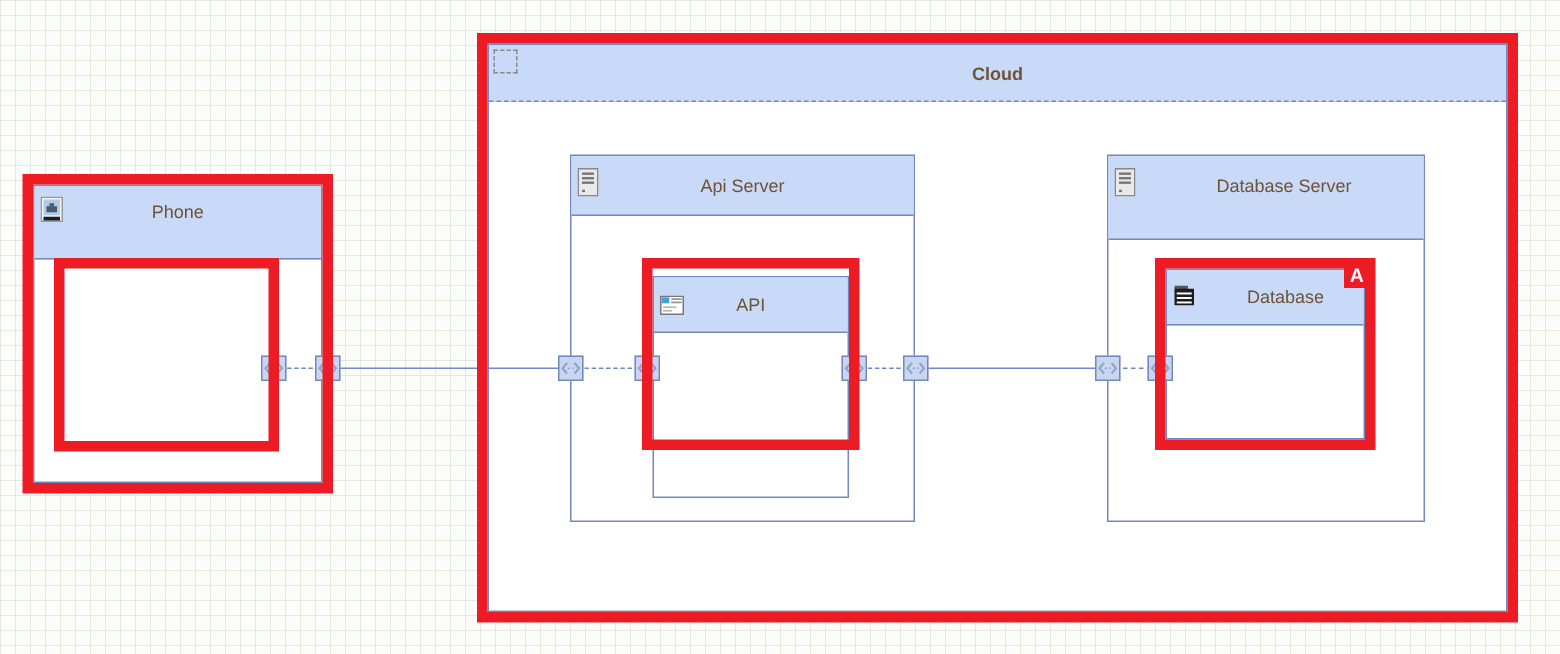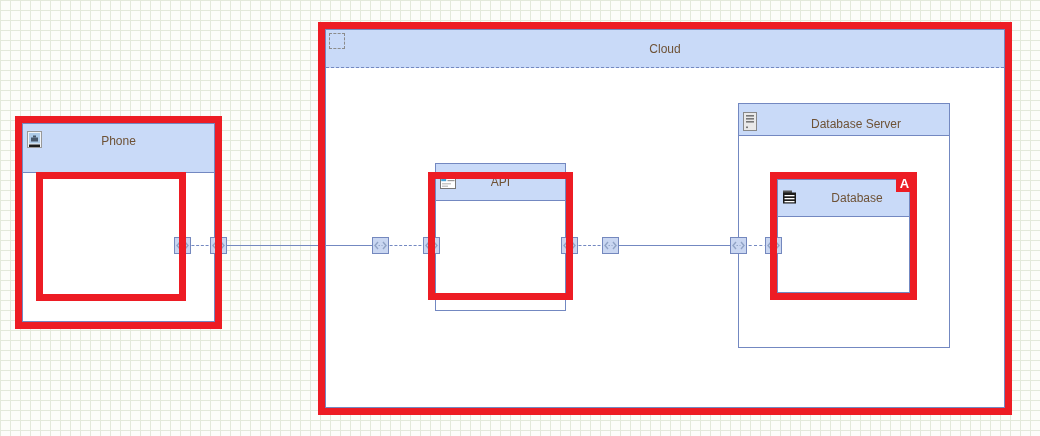--- a/index.html
+++ b/index.html
@@ -14,21 +14,21 @@
     background-size:10px 10px;
   }
 
   
   .node{ position:absolute; background:#ffffff; border:1px solid #7388c1; z-index:1; }
   .node-header{
     position:relative; width:100%; background:#c9daf8;
     border-bottom:1px solid #7388c1;
     color:#6e5236; font-size:12px; text-align:center;
   }
-  .node-header.dashed{ border-bottom:1px dashed #7388c1; }
+  .node-header.dashed{ border-bottom:1px dashed #7388c1;font-weight:bold; }
   .hdr-icon{ position:absolute; left:4px; top:3px; }
 
   
   .hl{ position:absolute; border:7px solid #ed1c24; background:transparent; z-index:4; pointer-events:none; }
 
   
   .cloud-box   { left:325px; top:29px;  width:680px; height:379px; }
   .cloud-box .node-header{ height:38px; line-height:38px; }
   .hl-cloud    { left:318px; top:22px;  width:694px; height:393px; }
 
@@ -36,26 +36,26 @@
   .phone-box .node-header{ height:49px; line-height:35px; }
   .hl-phone    { left:15px;  top:116px; width:207px; height:213px; }
 
   .app-box     { left:43px;  top:179px; width:136px; height:115px; }
   .app-box .node-header{ height:37px; line-height:37px; }
   .hl-app      { left:36px;  top:172px; width:150px; height:129px; }
 
   .apisrv-box  { left:380px; top:103px; width:230px; height:245px; }
   .apisrv-box .node-header{ height:40px; line-height:40px; }
 
-  .api-box     { left:435px; top:163px; width:131px; height:148px; }
+  .api-box     { left:435px; top:184px; width:131px; height:148px; }
   .api-box .node-header{ height:37px; line-height:37px; }
   .hl-api      { left:428px; top:172px; width:145px; height:128px; }
 
   .dbsrv-box   { left:738px; top:103px; width:212px; height:245px; }
-  .dbsrv-box .node-header{ height:32px; line-height:40px;padding-left:24px; }
+  .dbsrv-box .node-header{ height:56px; line-height:40px;padding-left:24px; }
 
   .db-box      { left:777px; top:179px; width:133px; height:114px; }
   .db-box .node-header{ height:37px; line-height:37px;padding-left:27px; }
   .hl-db       { left:770px; top:172px; width:147px; height:128px; }
 
   .collapse-sq{
     position:absolute; left:3px; top:3px; width:16px; height:16px;
     border:1px dashed #8c8c8c; background:transparent;
   }
 
@@ -96,20 +96,34 @@
           <rect x="4" y="6.5" width="7" height="4" fill="#49586b"></rect>
           <rect x="6" y="4.5" width="3" height="2" fill="#49586b"></rect>
           <rect x="2" y="13.5" width="11" height="2.5" fill="#1d1d1d"></rect>
         </svg>
       </span>
       <span>Phone</span>
     </div>
   </div>
 
 
+  <div class="node apisrv-box">
+    <div class="node-header">
+      <span class="hdr-icon">
+        <svg width="14" height="19" viewBox="0 0 14 19">
+          <rect x="0.5" y="0.5" width="13" height="18" fill="#e9e9e9" stroke="#888"></rect>
+          <rect x="3" y="3" width="8" height="1.6" fill="#777"></rect>
+          <rect x="3" y="6" width="8" height="1.6" fill="#777"></rect>
+          <rect x="3" y="9" width="8" height="1.6" fill="#777"></rect>
+          <rect x="3" y="14.5" width="2" height="1.6" fill="#777"></rect>
+        </svg>
+      </span>
+      <span>Api Server</span>
+    </div>
+  </div>
 
   <div class="node api-box">
     <div class="node-header">
       <span class="hdr-icon">
         <svg width="16" height="13" viewBox="0 0 16 13">
           <rect x="0.5" y="0.5" width="15" height="12" fill="#ffffff" stroke="#777"></rect>
           <rect x="1.2" y="1.2" width="5" height="4" fill="#45a1d5"></rect>
           <rect x="7.5" y="1.8" width="7" height="1.2" fill="#999"></rect>
           <rect x="7.5" y="4" width="7" height="1.2" fill="#999"></rect>
           <rect x="2" y="7.2" width="9" height="1.2" fill="#bbb"></rect>

